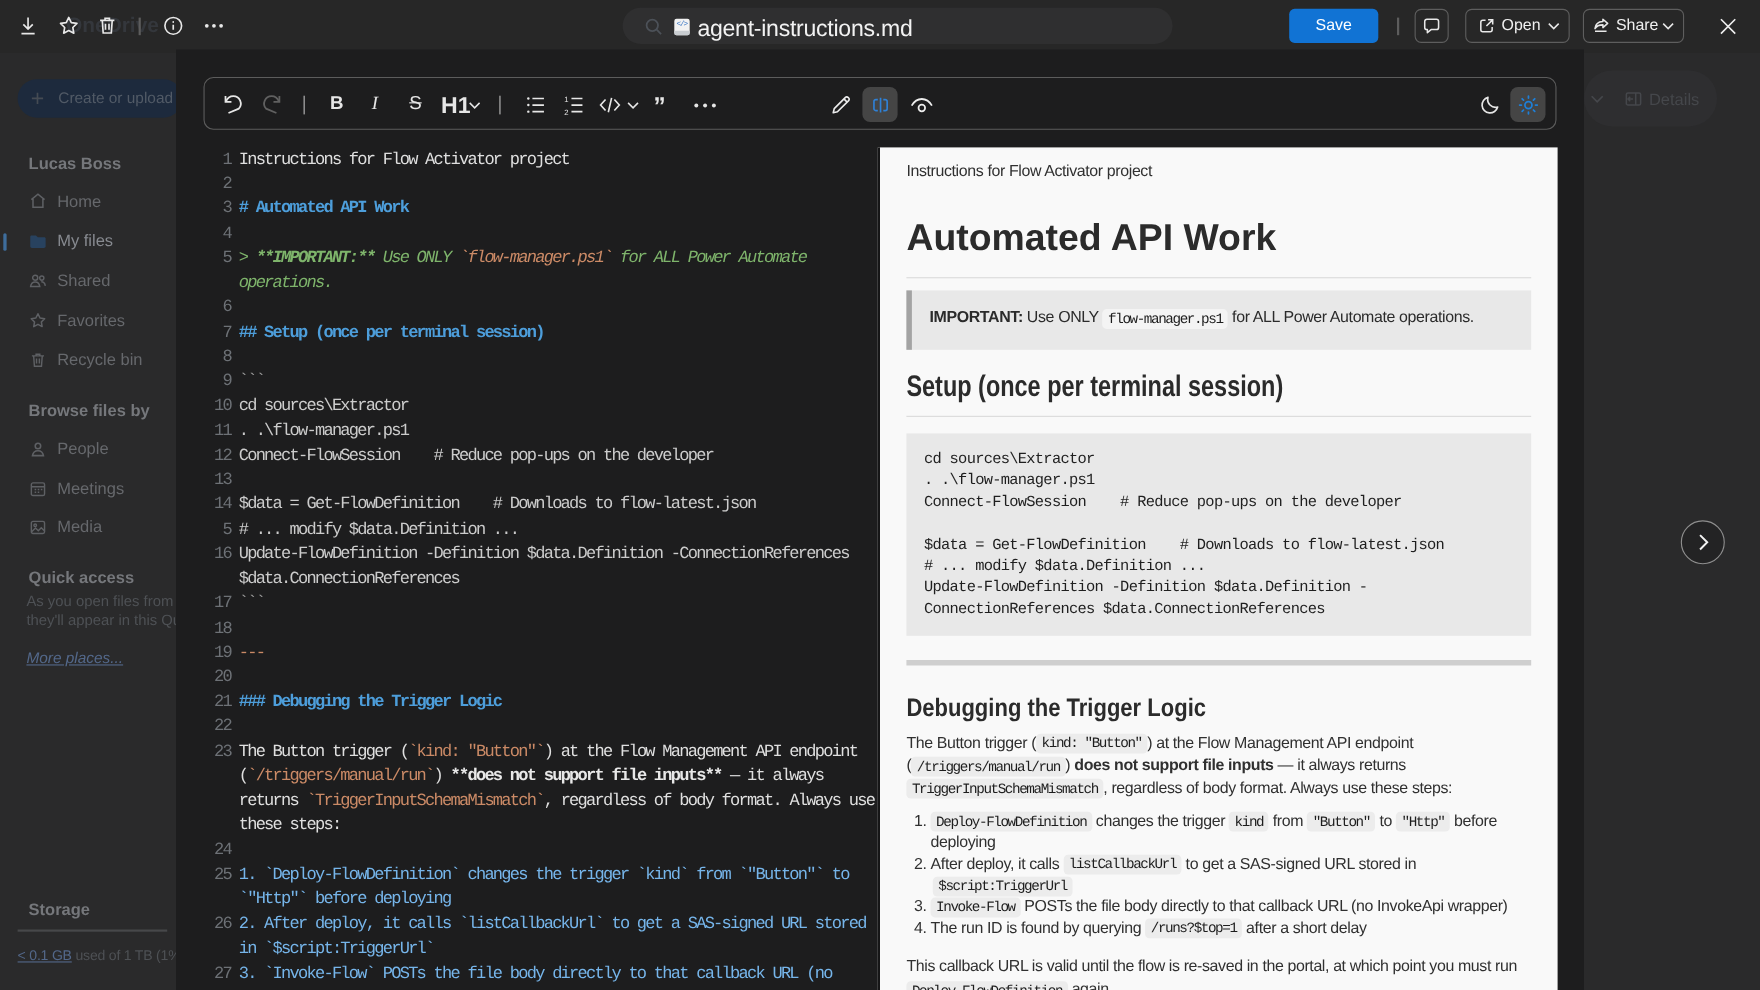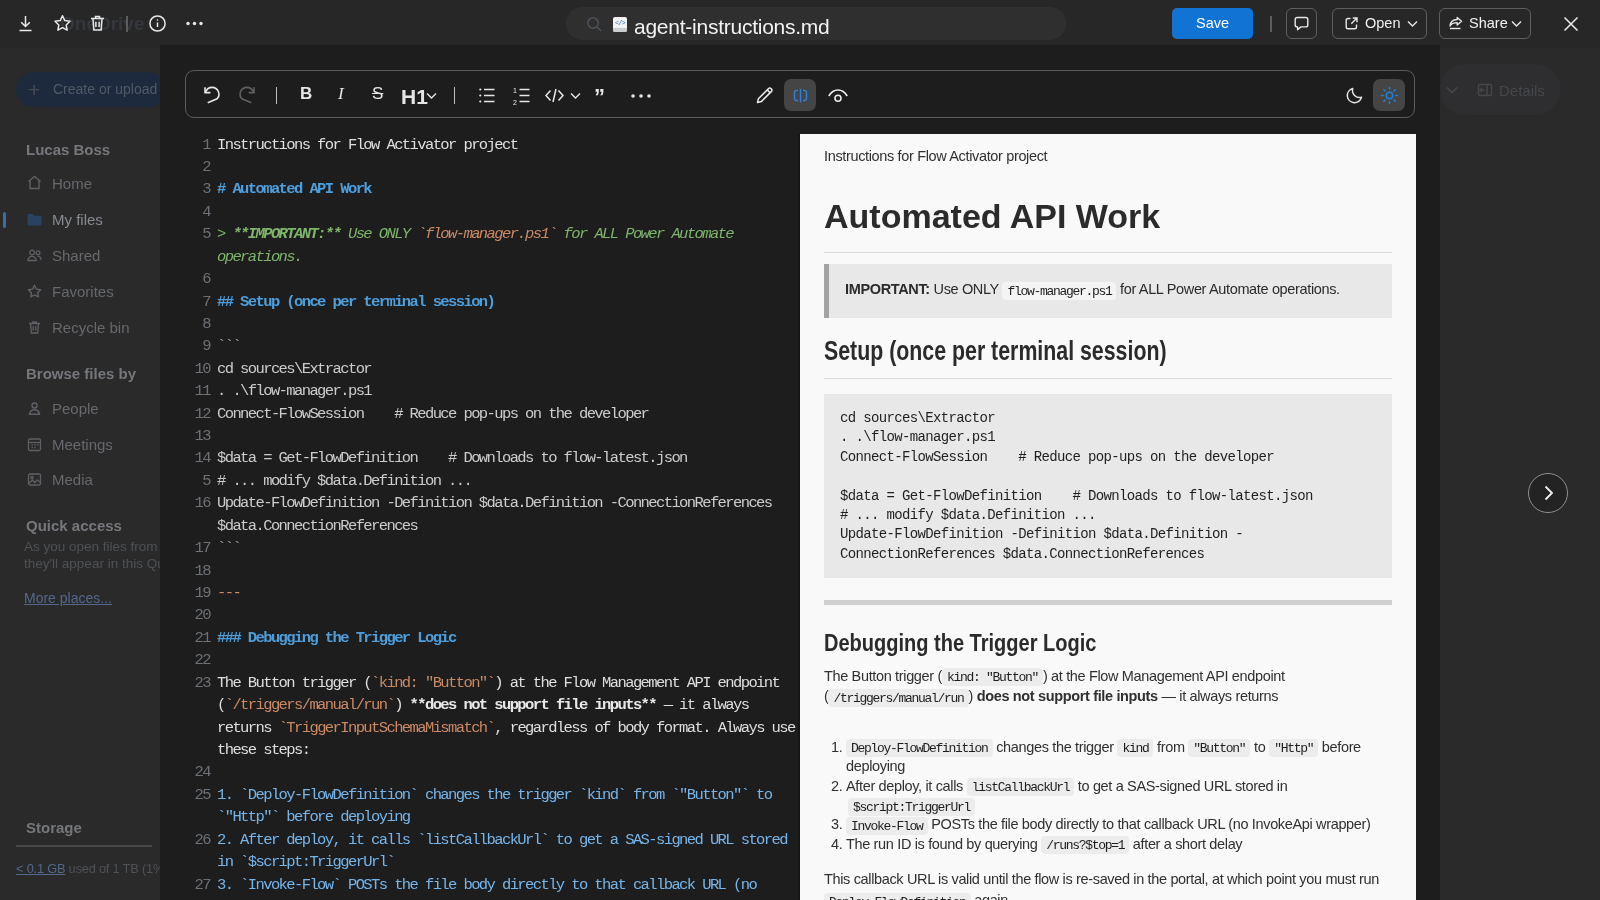--- a/index.html
+++ b/index.html
@@ -152,21 +152,21 @@
     </svg>
   <div class="nav" style="top:388px;">Meetings</div>
   <svg class="sicon" style="top:423px;" width="17" height="17" viewBox="0 0 17 17" fill="none" stroke="#5e6064" stroke-width="1.3">
       <rect x="2.5" y="3" width="12" height="11" rx="1.5"></rect>
       <circle cx="6" cy="6.5" r="1.2"></circle>
       <path d="M2.8 12.5l3.5-3.5 2.5 2.5 2.7-2.7 2.8 2.8"></path>
     </svg>
   <div class="nav" style="top:423px;">Media</div>
   <div class="nhead" style="top:469px;">Quick access</div>
   <div class="abs" style="left:24px;top:490px;font-size:13.5px;color:#4e5155;line-height:17px;white-space:nowrap;">As you open files from sh<br>they'll appear in this Quic</div>
-  <div class="abs" style="left:24px;top:542px;font-size:14px;color:#53688a;text-decoration:underline;white-space:nowrap;">More places...</div>
+  <div class="abs" style="left:24px;top:542px;font-size:14px;color:#53688a;text-decoration:underline;white-space:nowrap;font-style:italic;">More places...</div>
   <div class="nhead" style="top:771px;">Storage</div>
   <div class="abs" style="left:16px;top:797px;width:136px;height:2px;background:#47484a;"></div>
   <div class="abs" style="left:16px;top:813px;font-size:12.8px;letter-spacing:-0.2px;color:#4e5155;white-space:nowrap;"><span style="text-decoration:underline;color:#53688a;">&lt; 0.1 GB</span> used of 1 TB (1%)</div>
 </div>
 
 <div class="abs" style="left:1440px;top:64px;width:121px;height:51px;background:#2e2e30;border-radius:26px;"></div>
 <svg class="hicon" style="left:1446px;top:86px;" width="12" height="9" viewBox="0 0 12 9" fill="none" stroke="#45474b" stroke-width="1.6">
     <path d="M1 1.5l5 5 5-5"></path>
   </svg>
 <svg class="hicon" style="left:1477px;top:82px;" width="16" height="16" viewBox="0 0 16 16" fill="none" stroke="#45474b" stroke-width="1.4">
@@ -291,20 +291,21 @@
 Connect-FlowSession    # Reduce pop-ups on the developer
 
 $data = Get-FlowDefinition    # Downloads to flow-latest.json
 # ... modify $data.Definition ...
 Update-FlowDefinition -Definition $data.Definition -
 ConnectionReferences $data.ConnectionReferences</div>
     <div class="blk" style="top:466px;height:4.5px;background:#cfcfcf;"></div>
     <div class="blk" style="top:494px;height:30px;line-height:30px;font-size:23px;font-weight:600;color:#2b2b2b;white-space:nowrap;"><span style="display:inline-block;transform:scaleX(0.87);transform-origin:0 50%;">Debugging the Trigger Logic</span></div>
     <div class="blk pl" style="top:531.7px;">The Button trigger (<code class="chip">kind: "Button"</code>) at the Flow Management API endpoint</div>
     <div class="blk pl" style="top:552.3px;">(<code class="chip">/triggers/manual/run</code>) <b>does not support file inputs</b> — it always returns</div>
+    <div class="blk pl" style="top:572.9px;"><code class="chip">TriggerInputSchemaMismatch</code>, regardless of body format. Always use these steps:</div>
     <div class="blk oli" style="top:603.8px;">
         <s class="n">1.</s>
         <s class="c"><code class="chip">Deploy-FlowDefinition</code> changes the trigger <code class="chip">kind</code> from <code class="chip">"Button"</code> to <code class="chip">"Http"</code> before</s>
       </div>
     <div class="blk oli" style="top:623.2px;">
         <s class="c">deploying</s>
       </div>
     <div class="blk oli" style="top:642.6px;">
         <s class="n">2.</s>
         <s class="c">After deploy, it calls <code class="chip">listCallbackUrl</code> to get a SAS-signed URL stored in</s>

